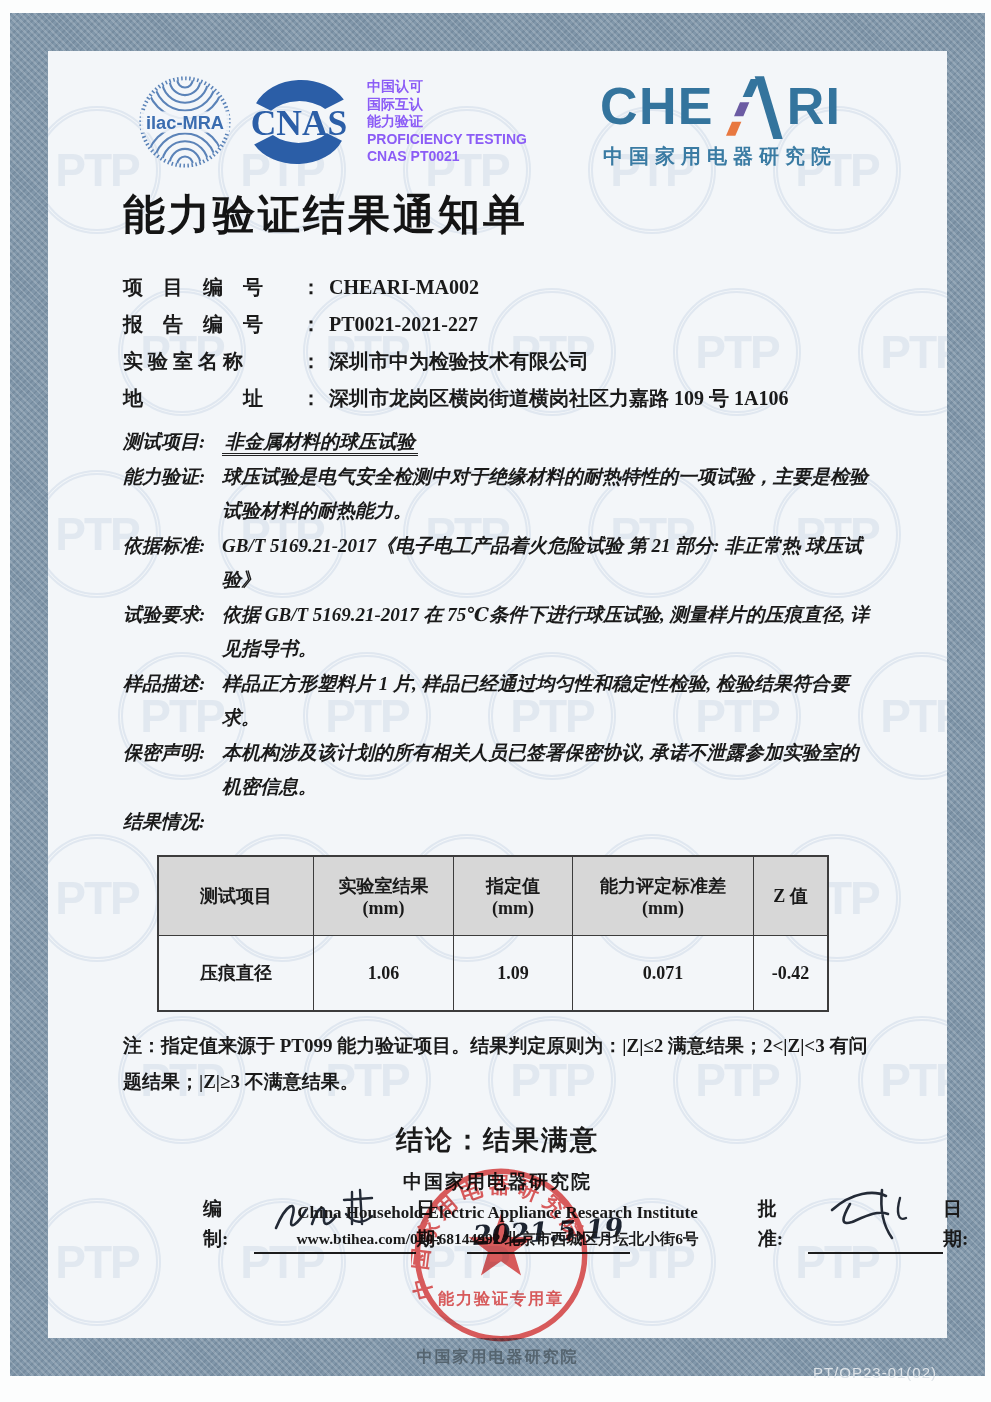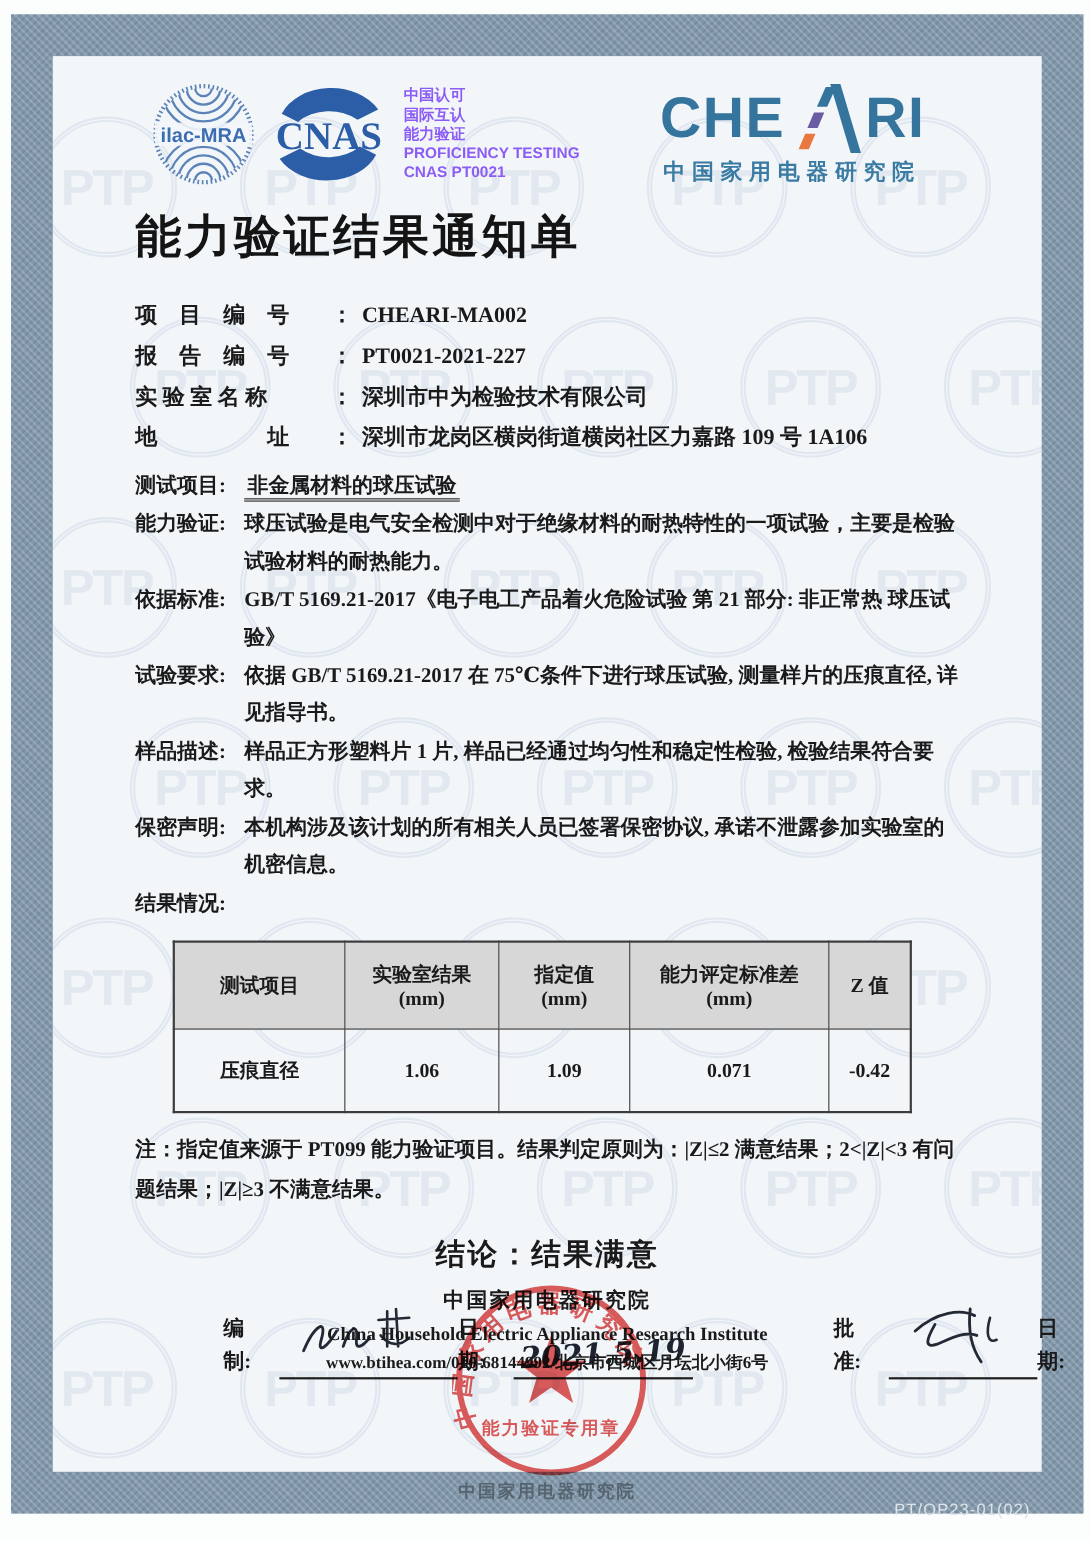--- a/index.html
+++ b/index.html
@@ -27,21 +27,21 @@
   
   .title{margin-top:14px;text-align:left;font-family:"Liberation Sans","DejaVu Sans",sans-serif;
          font-weight:900;font-size:42px;letter-spacing:3px;color:#141414;}
   
   .info{margin:26px 0 0 0;font-size:20px;font-weight:600;}
   .info-row{display:flex;line-height:37px;white-space:nowrap;}
   .info-label{display:inline-block;width:178px;}
   .info-colon{margin-right:8px;}
   
   .sections{margin-top:8px;font-size:19px;font-weight:600;}
-  .sec-row{display:flex;line-height:34px;margin-top:1px;}
+  .sec-row{display:flex;line-height:34px;margin-top:1px;font-style:italic;}
   .sec-label{flex:0 0 99px;}
   .sec-value{flex:1;}
   .u2{border-bottom:3px double #222;padding:0 3px 1px 3px;}
   
   table.result{border-collapse:collapse;margin:16px 0 0 34px;width:672px;font-size:18px;font-weight:600;
                border:2px solid #3c3c3c;text-align:center;}
   table.result th,table.result td{border:1.6px solid #3c3c3c;padding:4px 4px;}
   table.result th{background:#d7d7d7;height:70px;font-weight:700;}
   table.result td{height:66px;}
   th .unit{display:block;font-weight:600;}

